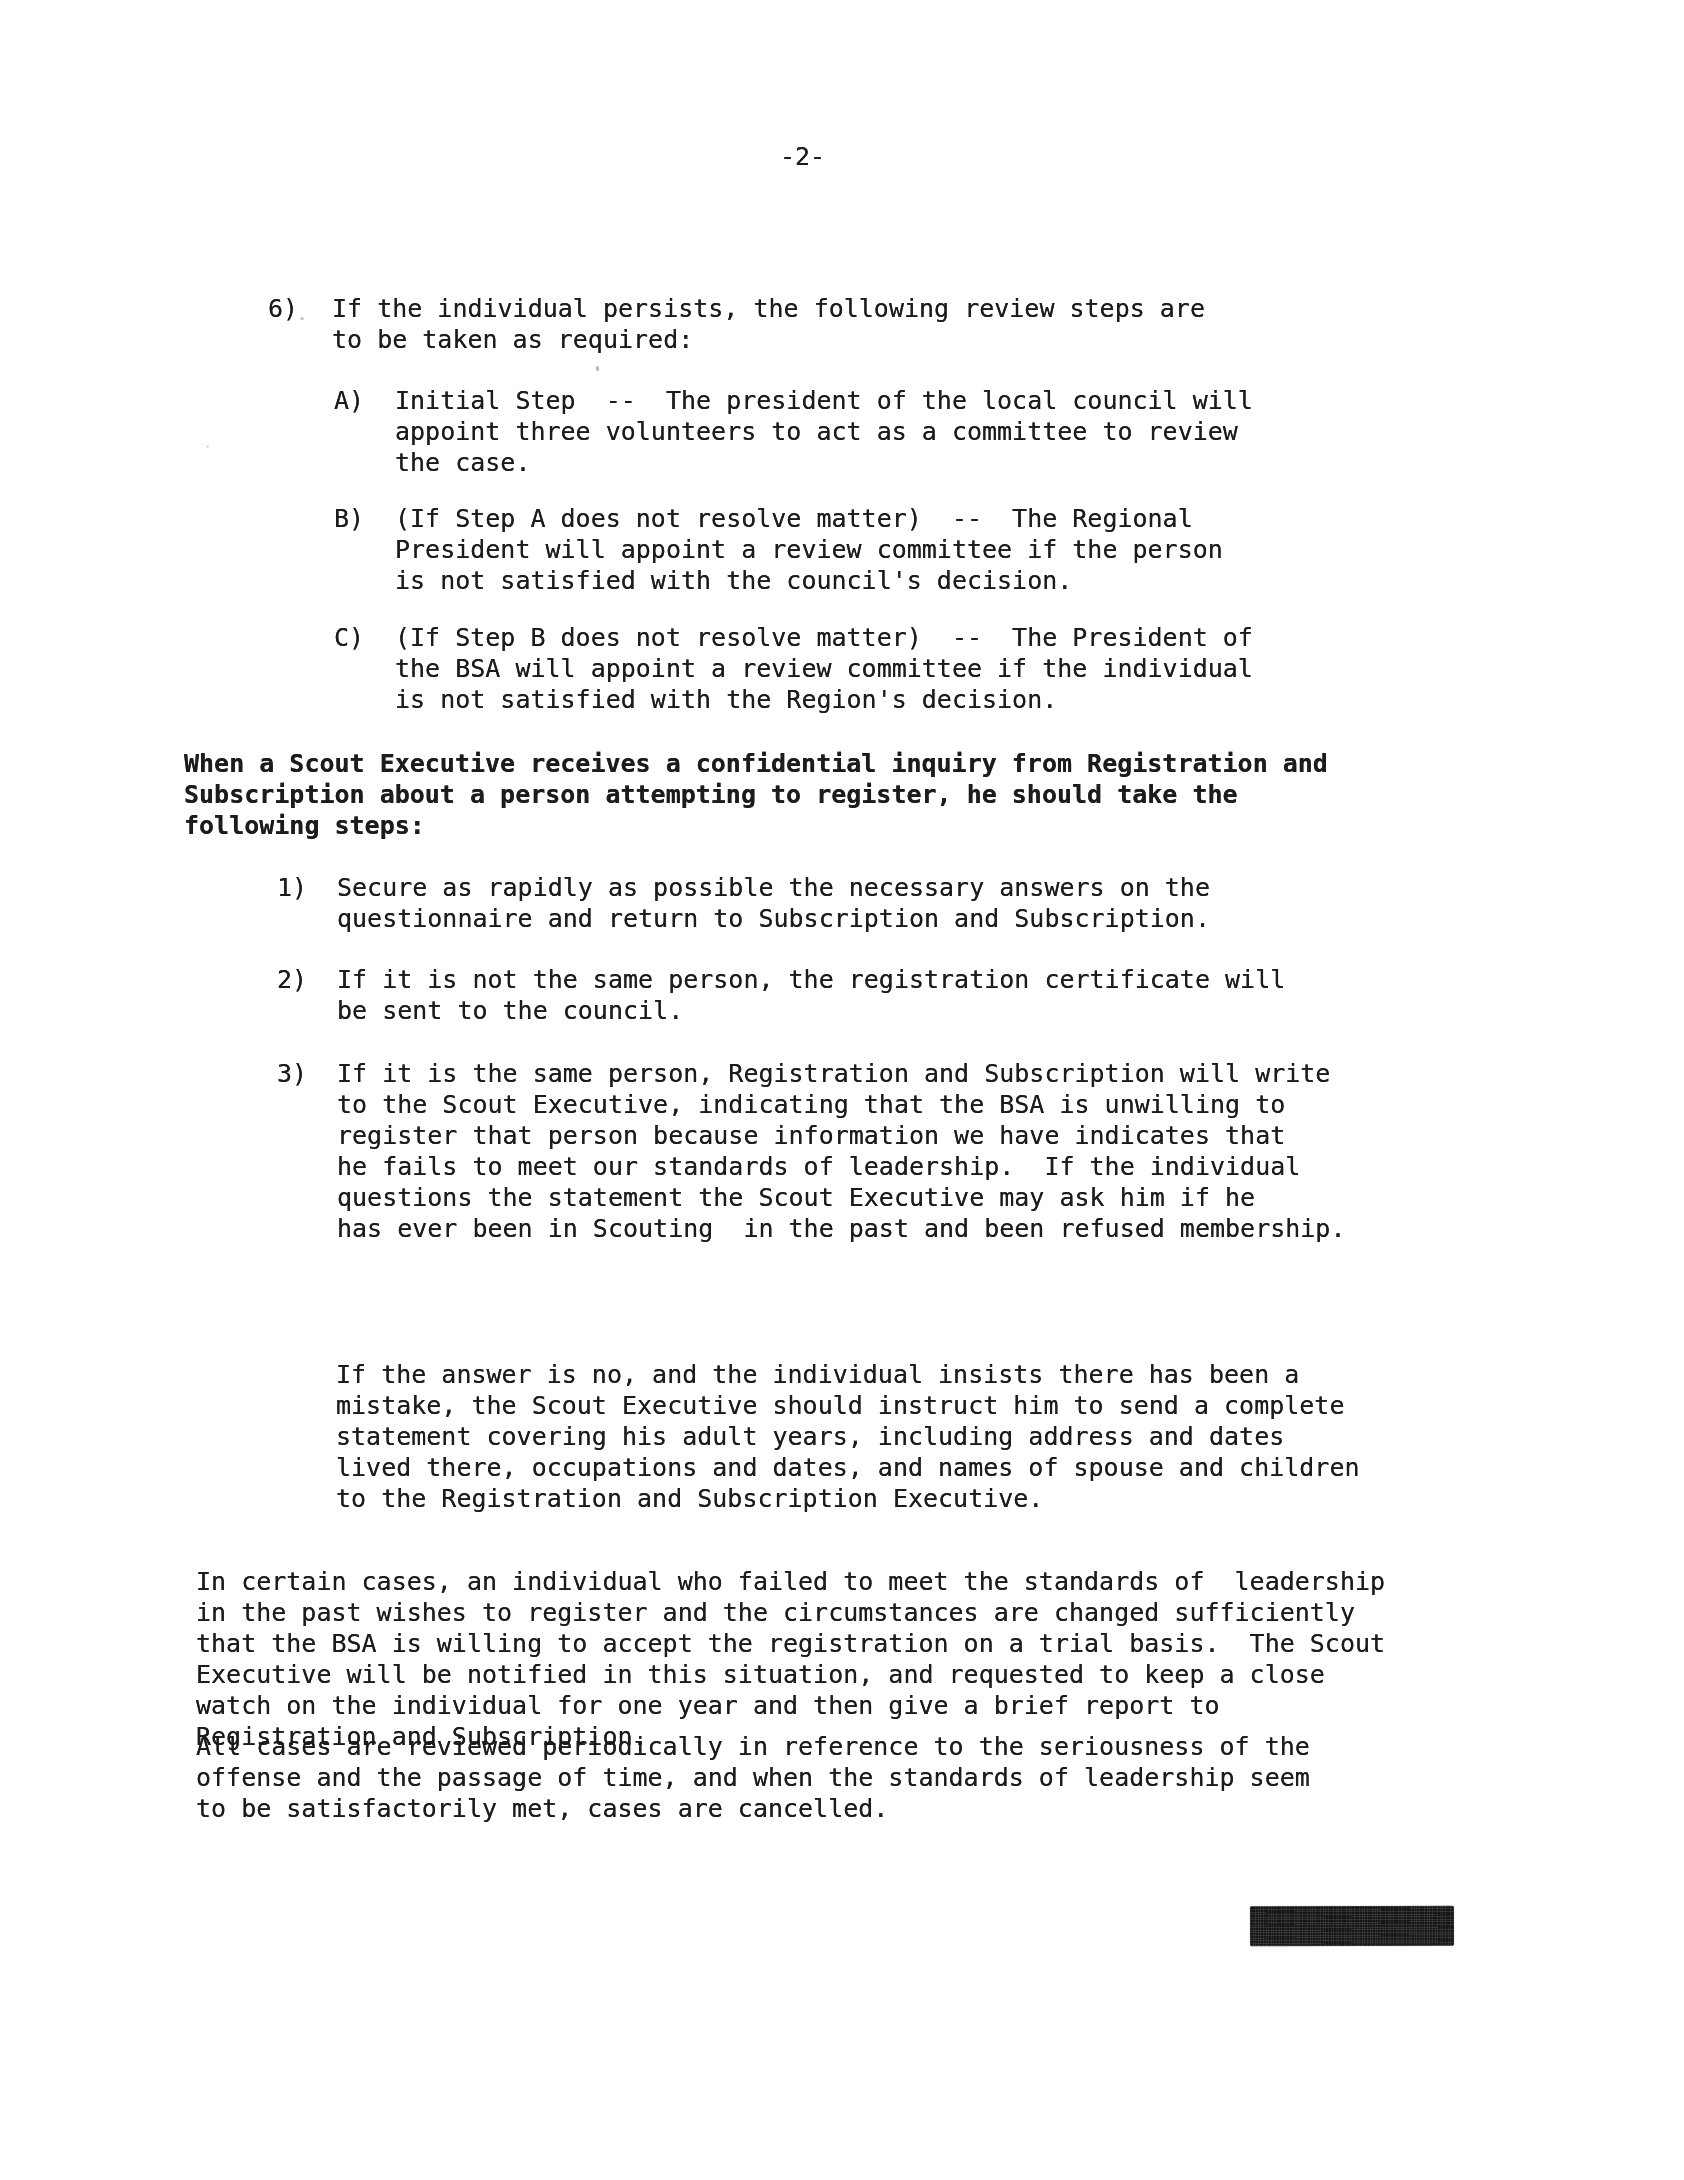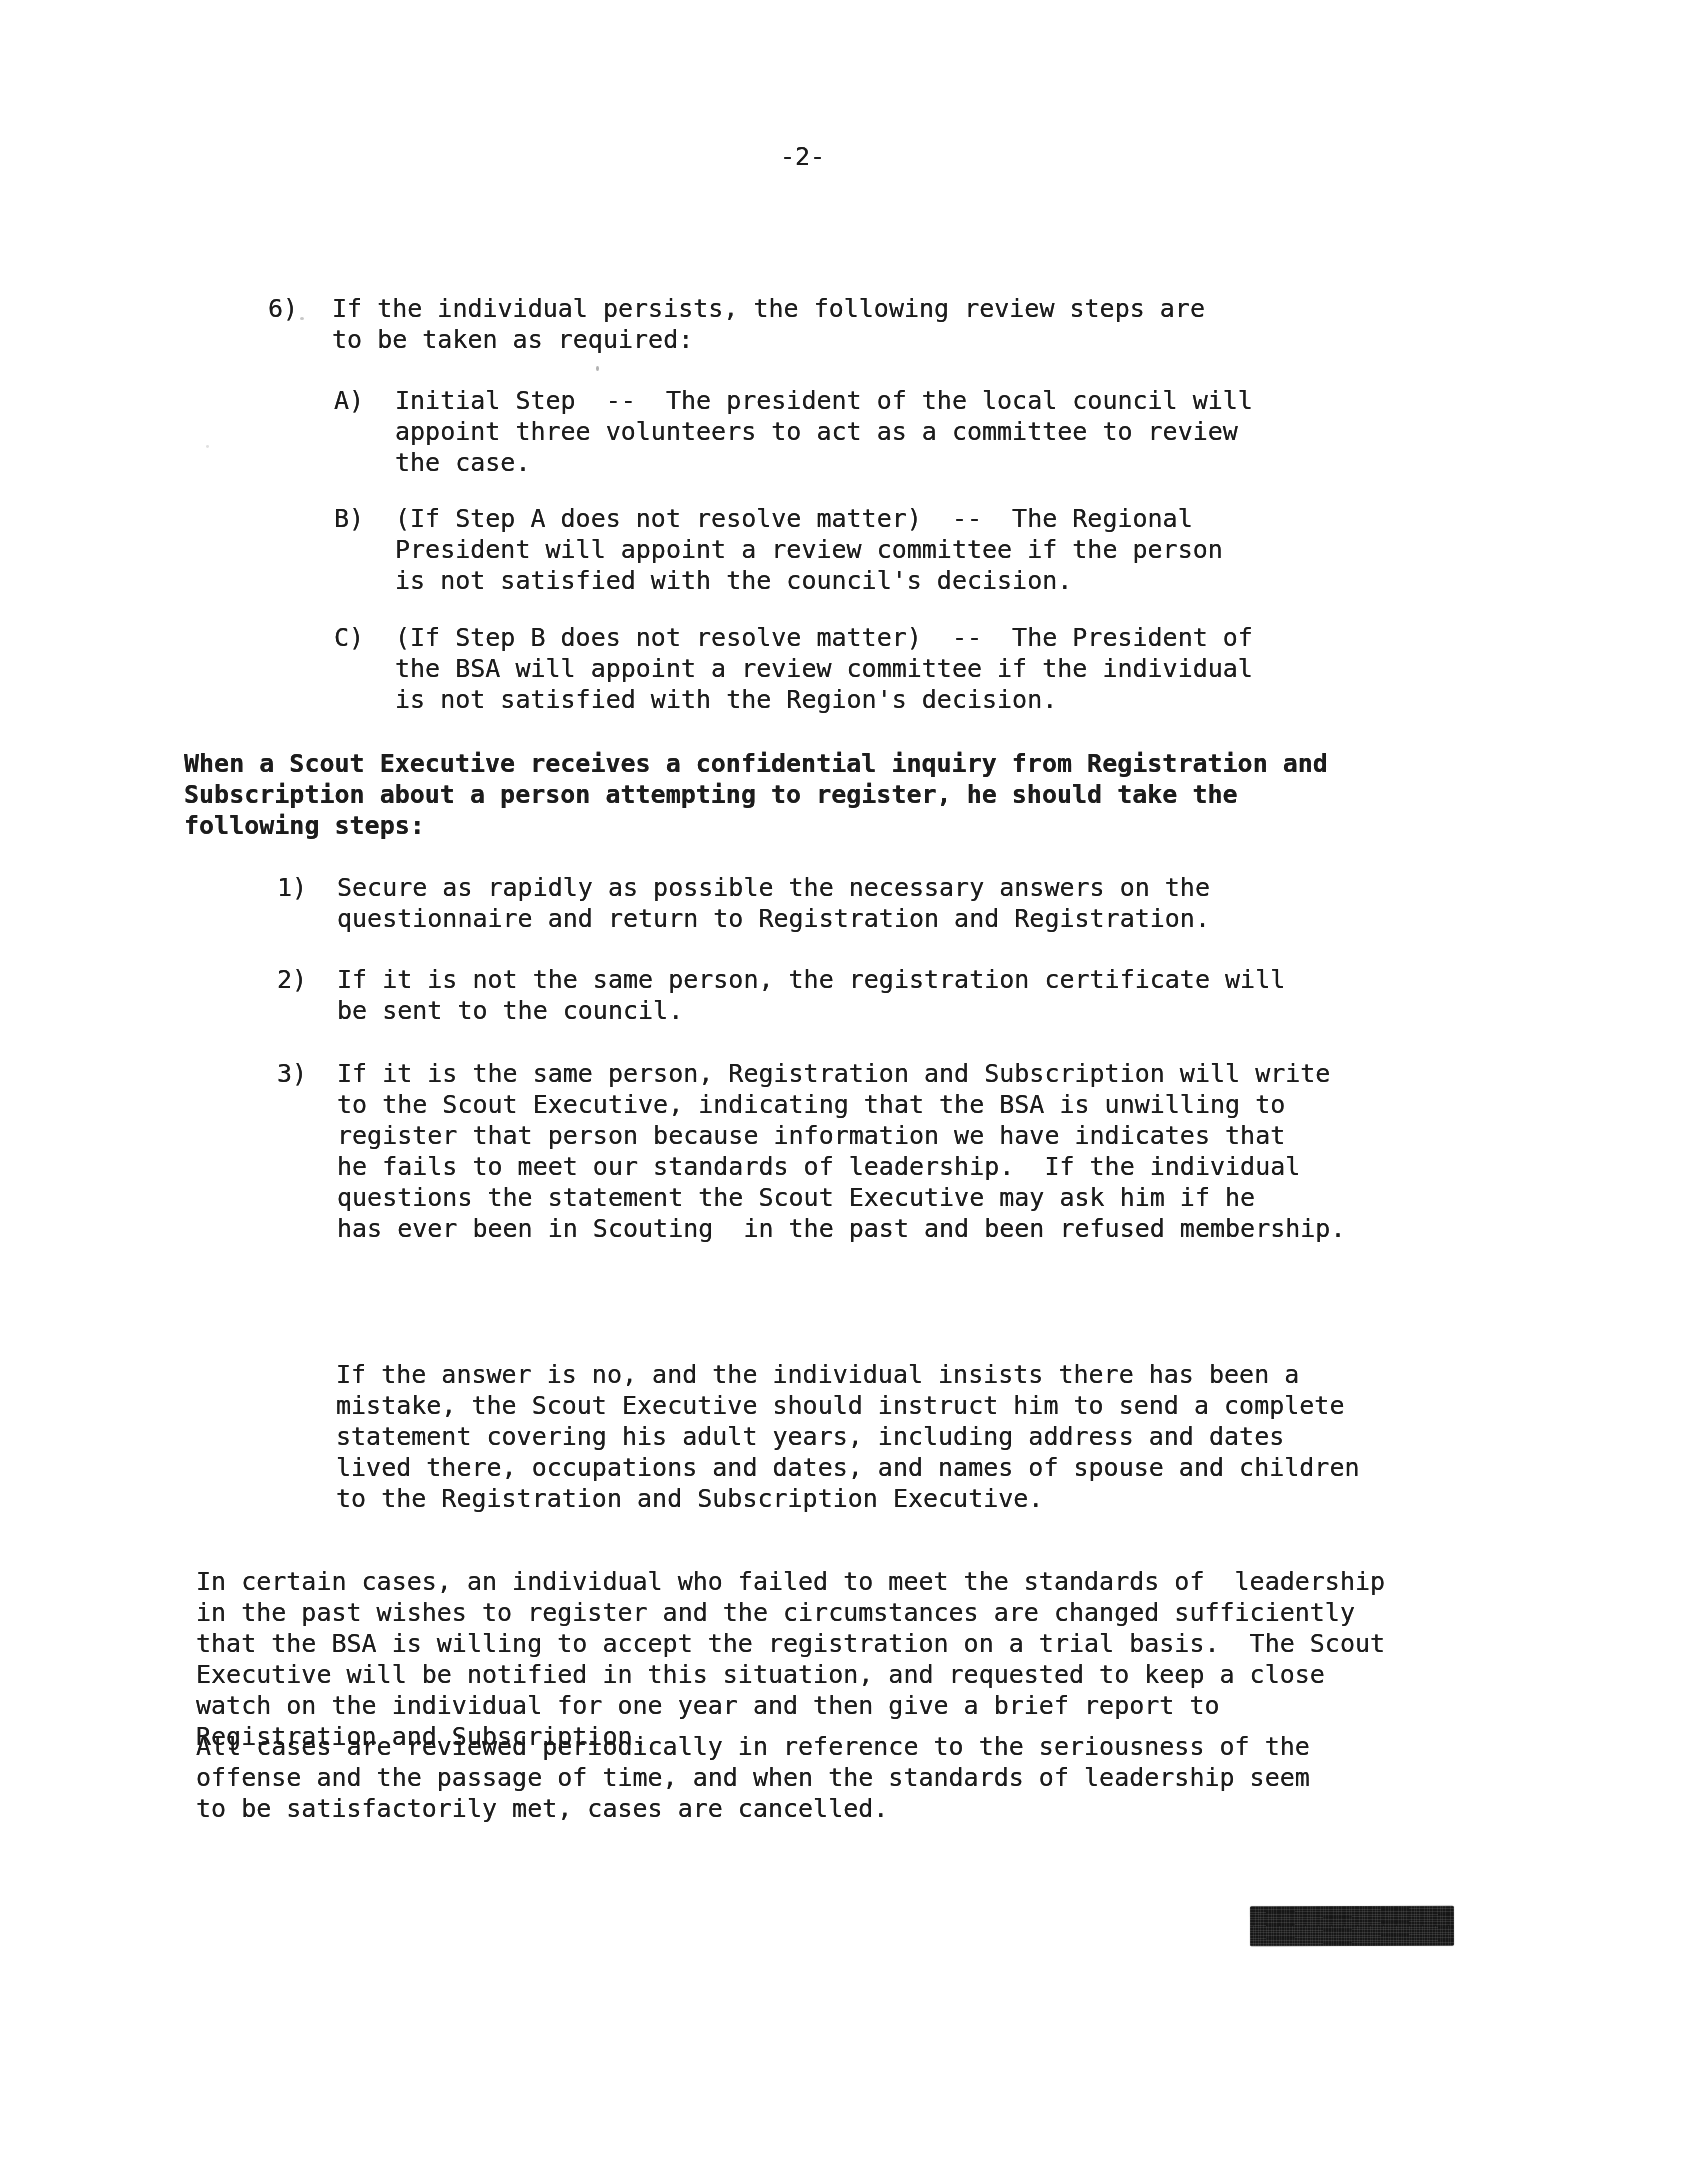--- a/index.html
+++ b/index.html
@@ -97,21 +97,21 @@
 
   <div class="block" style="top:748px; left:184px;font-weight:bold;">
     <div class="txt">When a Scout Executive receives a confidential inquiry from Registration and
 Subscription about a person attempting to register, he should take the
 following steps:</div>
   </div>
 
   <div class="block" style="top:872px; left:277px;">
     <span class="txt marker m70">1)</span>
     <div class="txt">Secure as rapidly as possible the necessary answers on the
-questionnaire and return to Registration and Registration.</div>
+questionnaire and return to Subscription and Subscription.</div>
   </div>
 
   <div class="block" style="top:964px; left:277px;">
     <span class="txt marker m70">2)</span>
     <div class="txt">If it is not the same person, the registration certificate will
 be sent to the council.</div>
   </div>
 
   <div class="block" style="top:1058px; left:277px;">
     <span class="txt marker m70">3)</span>

